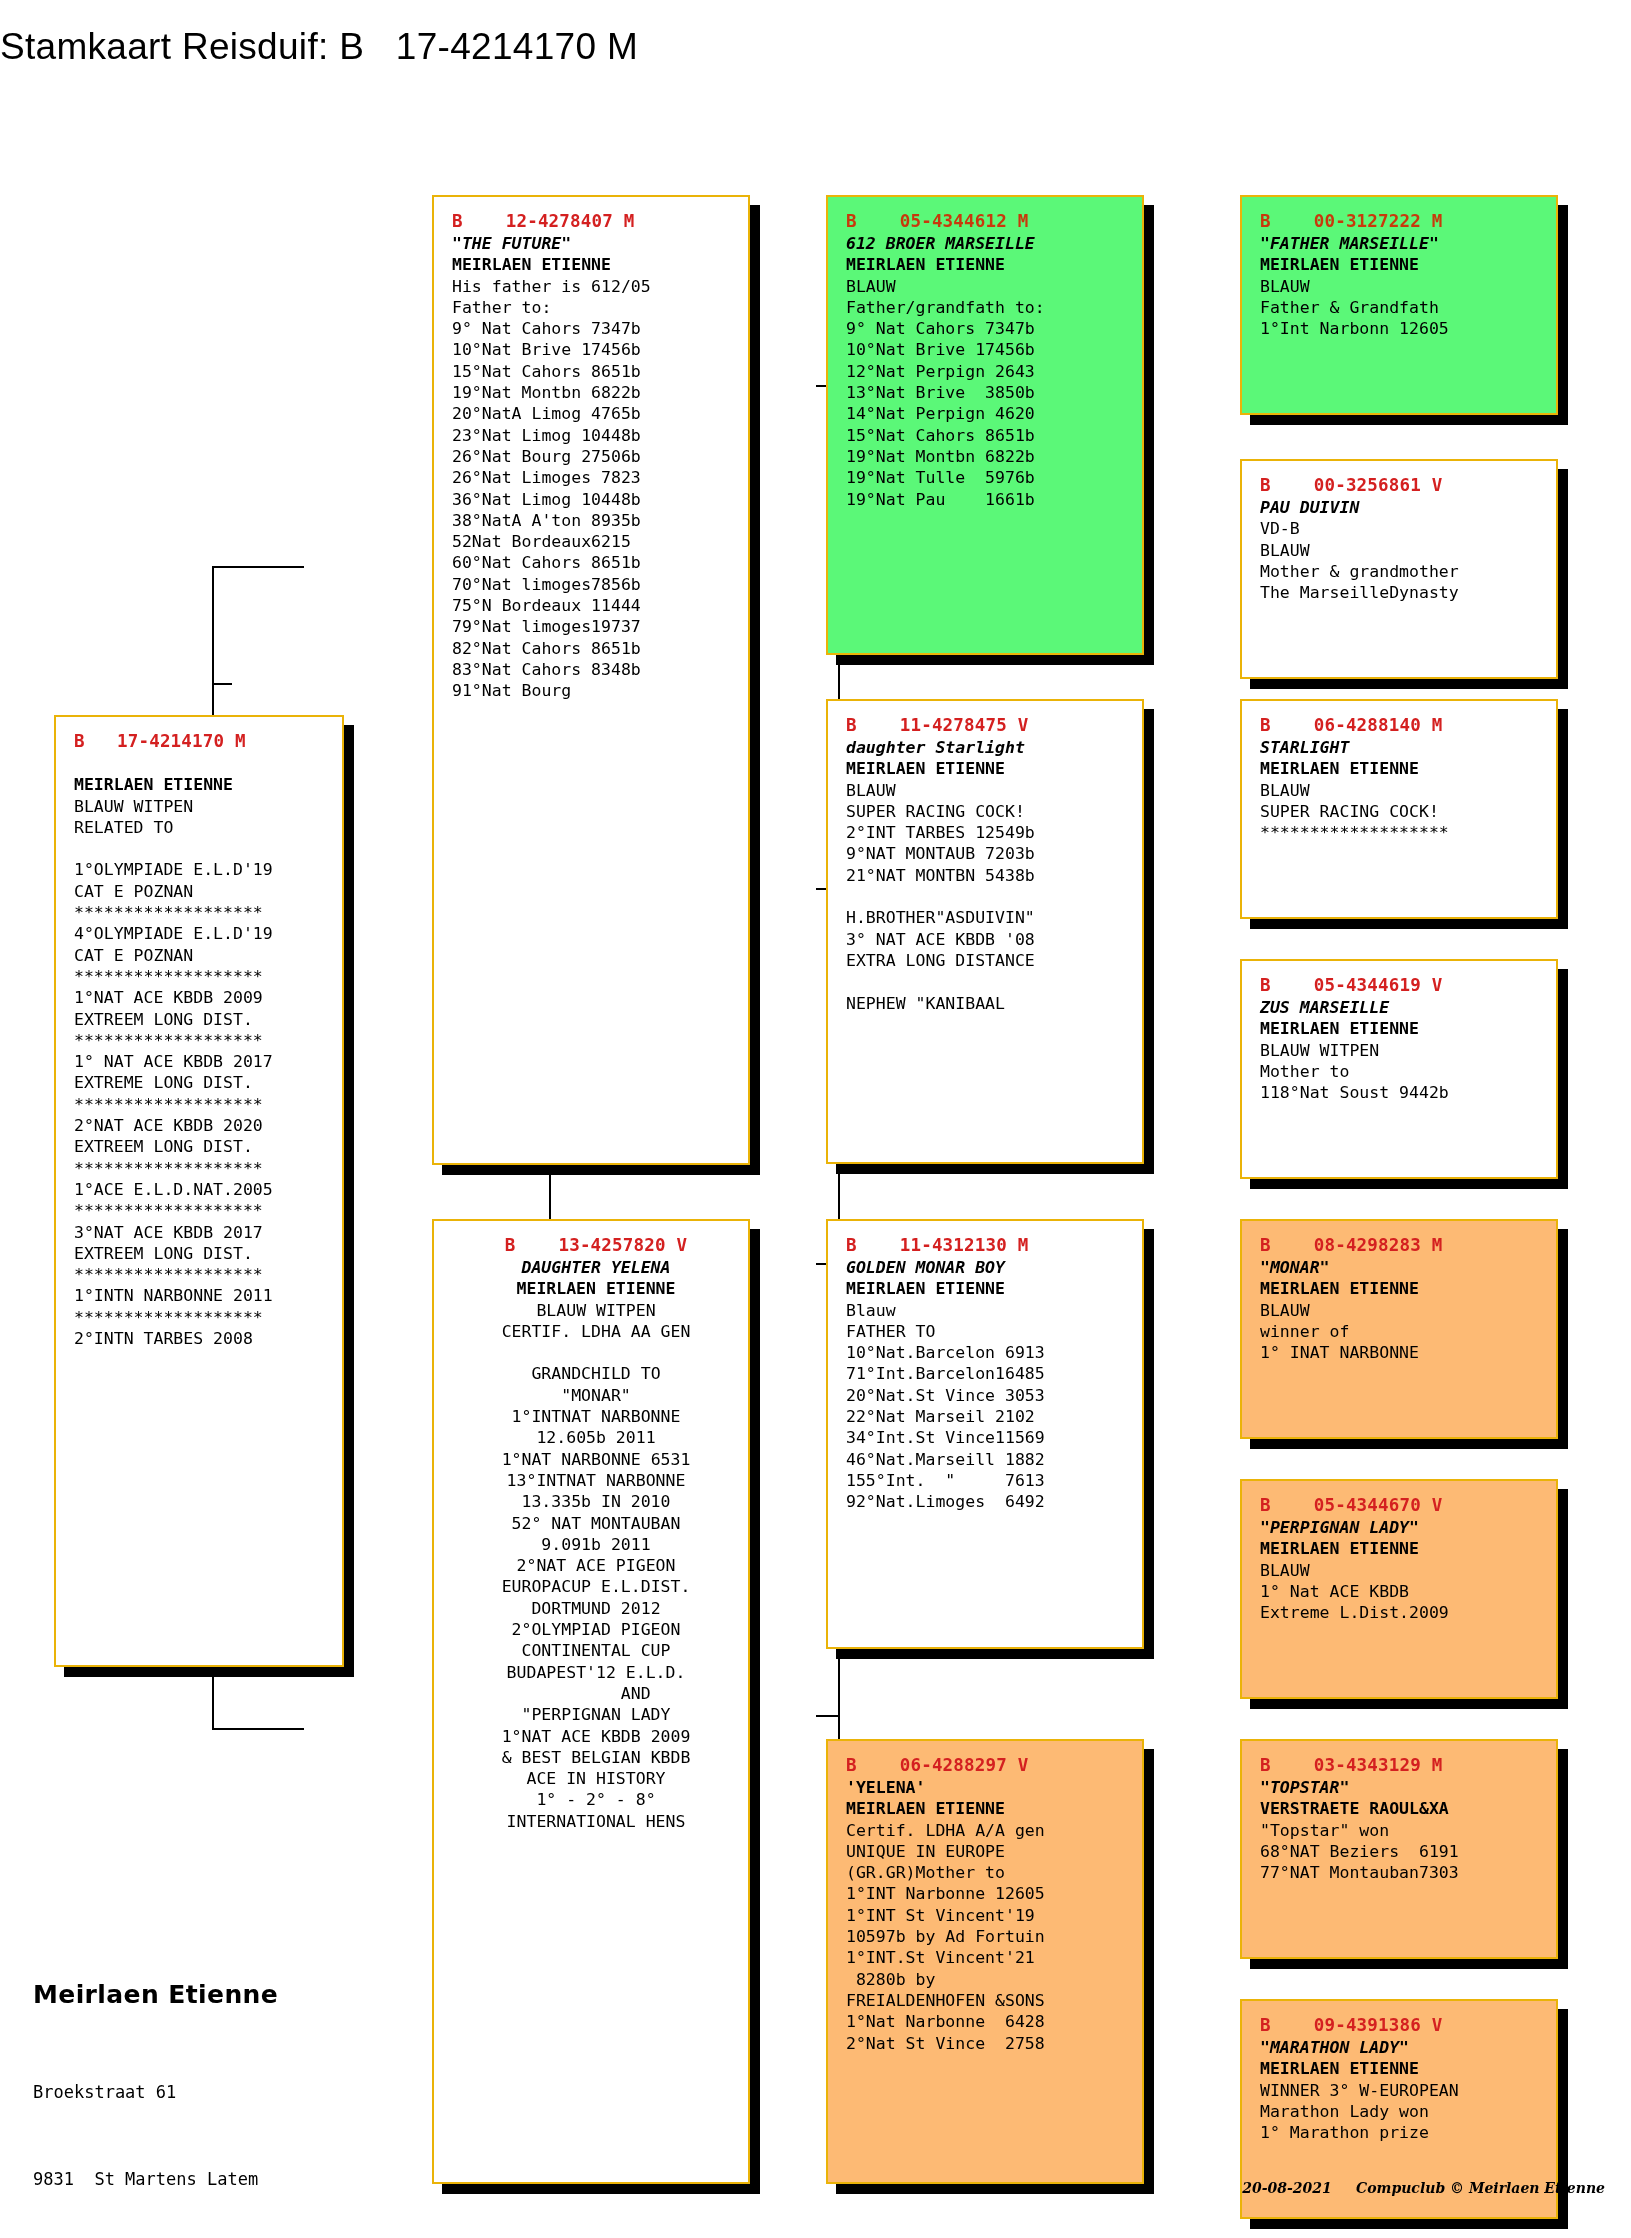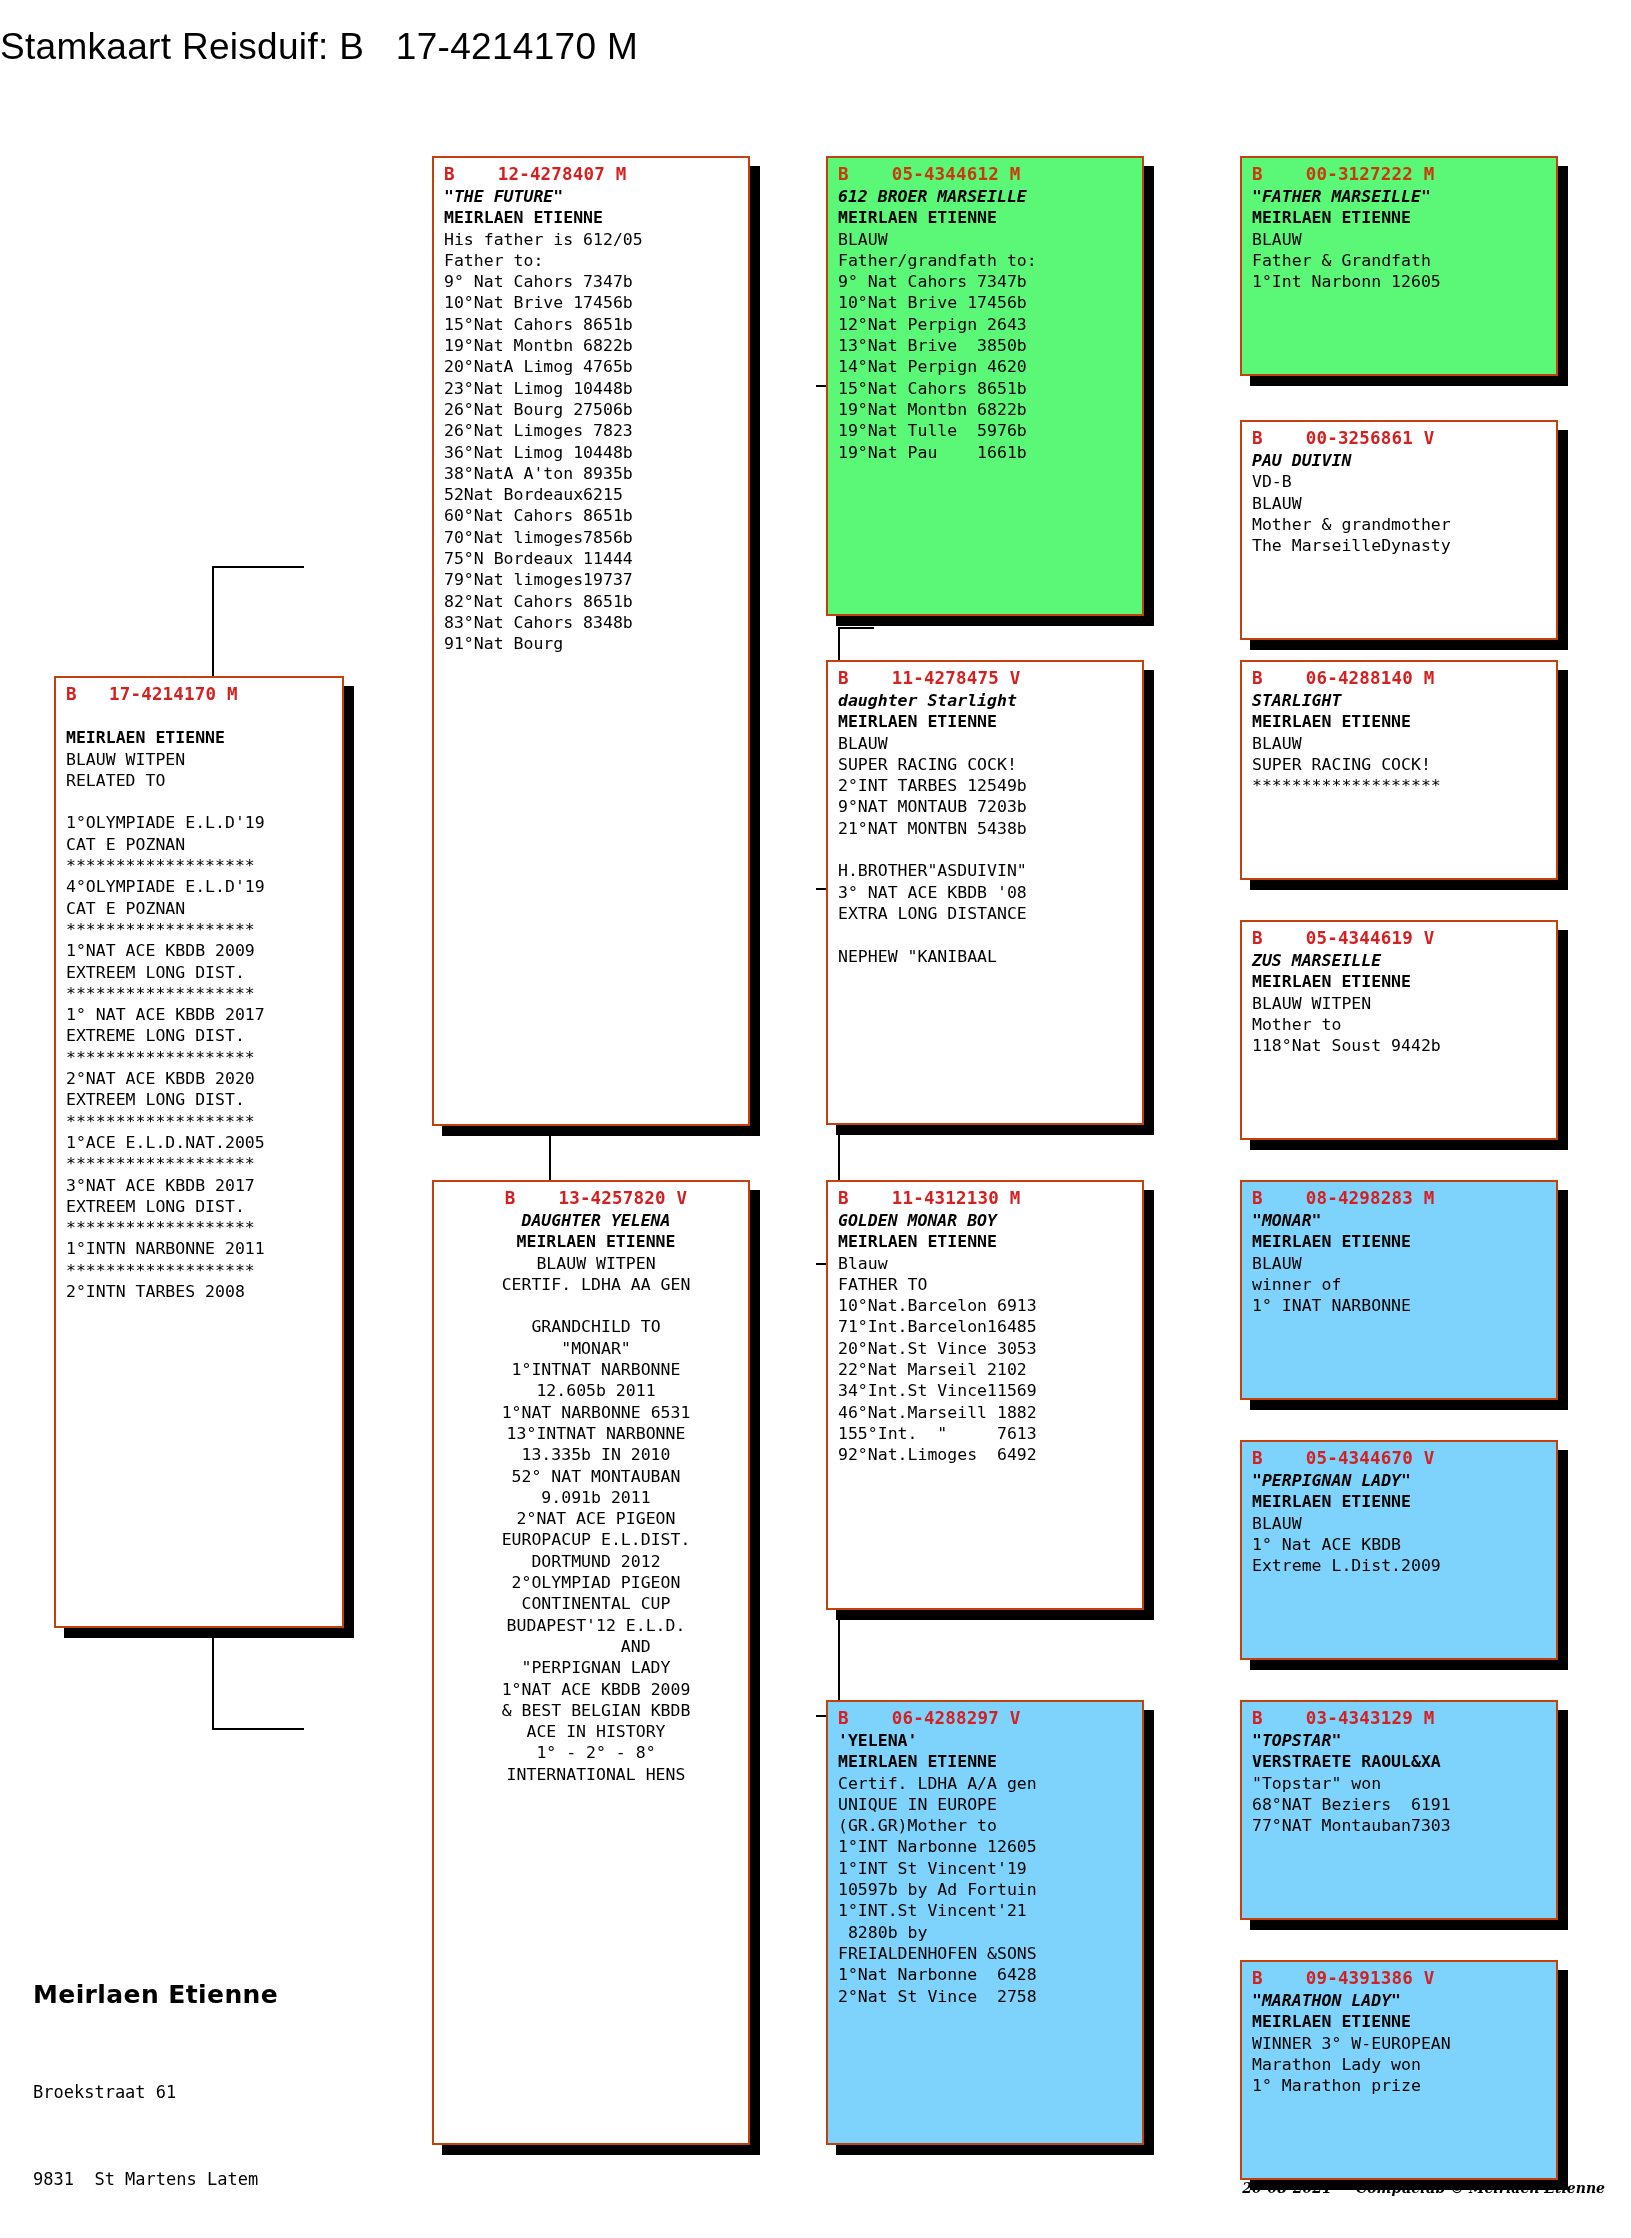--- a/index.html
+++ b/index.html
@@ -32,28 +32,29 @@
     font-weight: 400;
     letter-spacing: 0.3px;
     color: #000;
     white-space: pre;
   }
 
   
   .card {
     position: absolute;
     box-sizing: border-box;
-    border: 2px solid #c2410c;
+    border: 2px solid #eab308;
     background: #ffffff;
     box-shadow: 10px 10px 0 0 #000;
-    padding: 0;
+    padding: 8px;
     overflow: hidden;
+    margin-top: 39px;
   }
   .card.green  { background: #5bf878; }
-  .card.pink   { background: #7dd3fc; }
+  .card.pink   { background: #fdba74; }
 
   .card-id {
     font-family: "DejaVu Sans Mono", monospace;
     font-weight: bold;
     font-size: 17.5px;
     color: #d42020;
     white-space: pre;
     padding: 6px 0 2px 10px;
     letter-spacing: 0.2px;
   }

